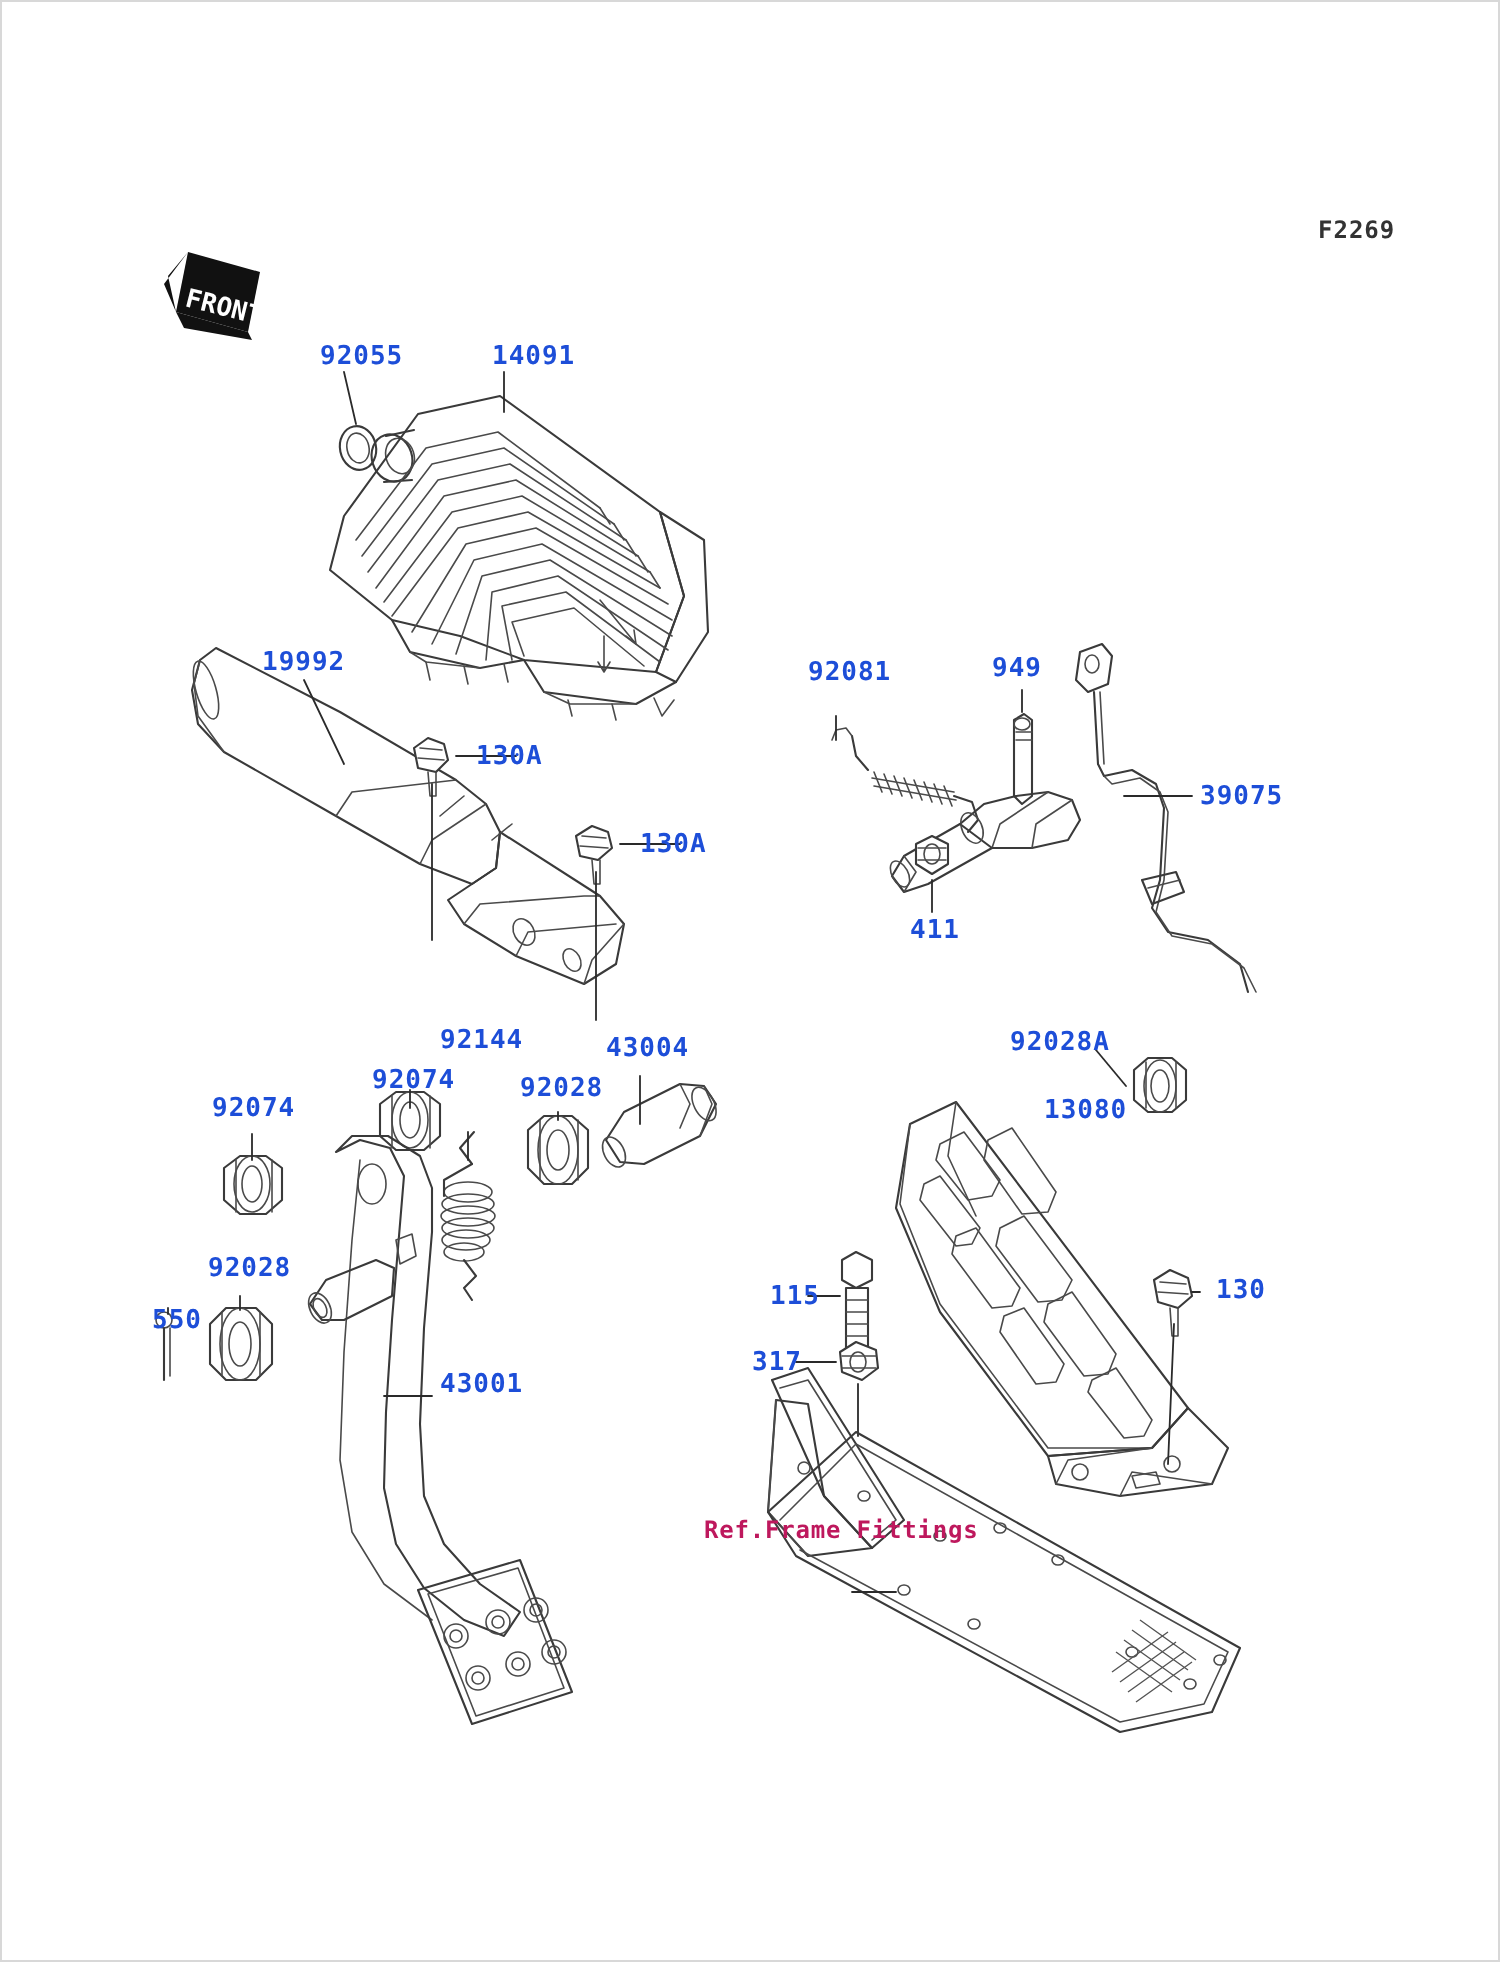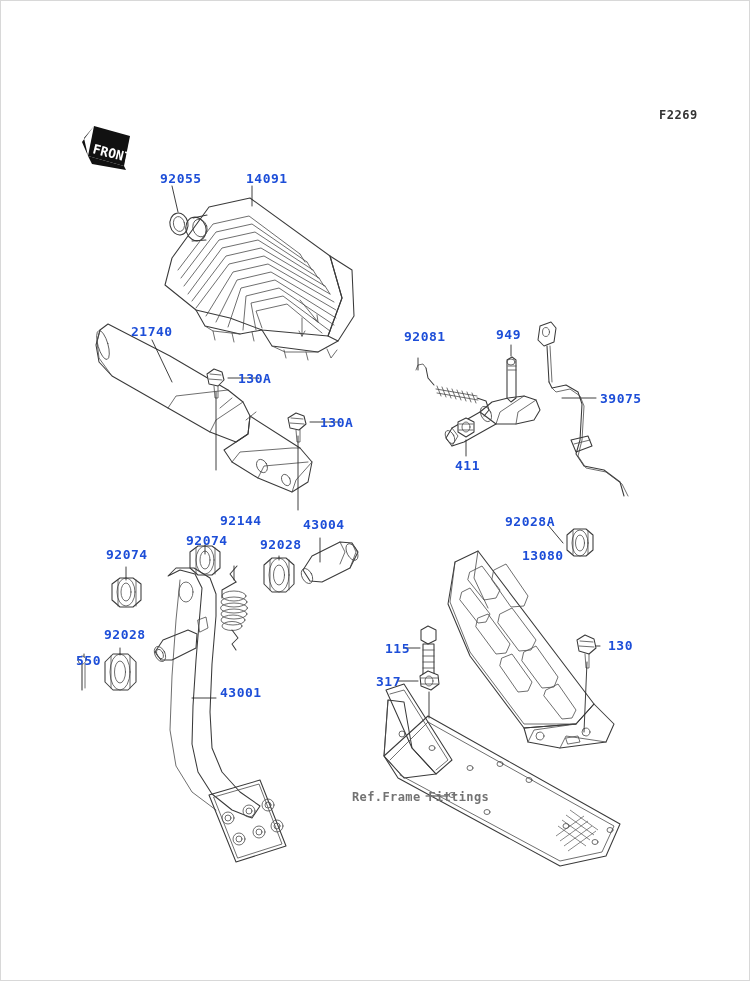--- a/index.html
+++ b/index.html
@@ -70,25 +70,25 @@
   #front-marker {
     position: absolute;
     left: 78px;
     top: 120px;
     width: 62px;
     height: 52px;
   }
   #ref-note {
     position: absolute;
     left: 307px;
-    top: 790px;
+    top: 758px;
     font-family: "DejaVu Sans Mono", "Liberation Mono", monospace;
     font-size: 12px;
     font-weight: bold;
-    color: #737373;
+    color: #be185d;
     letter-spacing: 0.4px;
     white-space: nowrap;
     padding-left: 45px;
   }
 </style>
 </head>
 <body>
 
 <div id="page">
 
@@ -459,21 +459,21 @@
     </svg>
   </div>
 
   <div id="sheet-code">F2269</div>
 
 
   <div id="ref-note">Ref.Frame Fittings</div>
 
   <div class="lbl" style="left:160px; top:172px;">92055</div>
   <div class="lbl" style="left:246px; top:172px;">14091</div>
-  <div class="lbl" style="left:131px; top:325px;">21740</div>
+  <div class="lbl" style="left:131px; top:325px;">19992</div>
   <div class="lbl" style="left:238px; top:372px;">130A</div>
   <div class="lbl" style="left:320px; top:416px;">130A</div>
   <div class="lbl" style="left:404px; top:330px;">92081</div>
   <div class="lbl" style="left:496px; top:328px;">949</div>
   <div class="lbl" style="left:600px; top:392px;">39075</div>
   <div class="lbl" style="left:455px; top:459px;">411</div>
   <div class="lbl" style="left:186px; top:534px;">92074</div>
   <div class="lbl" style="left:106px; top:548px;">92074</div>
   <div class="lbl" style="left:220px; top:514px;">92144</div>
   <div class="lbl" style="left:260px; top:538px;">92028</div>

